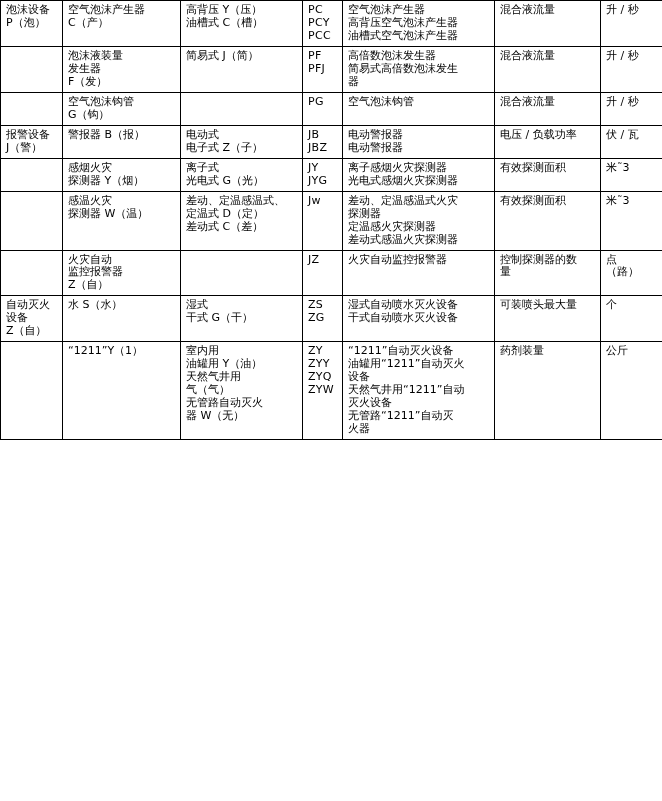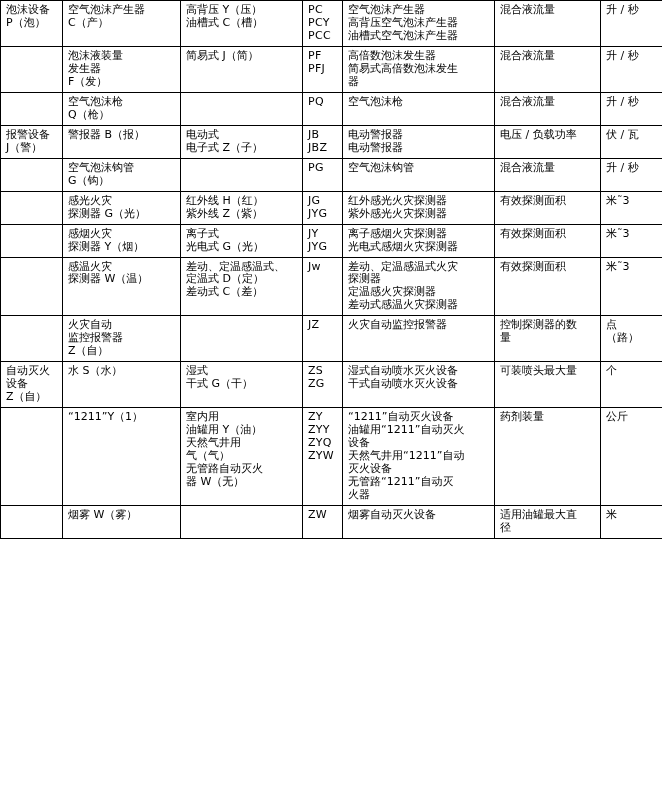--- a/index.html
+++ b/index.html
@@ -87,63 +87,40 @@
           <td class="code">PF
 PFJ</td>
           <td>高倍数泡沫发生器
 简易式高倍数泡沫发生
 器</td>
           <td>混合液流量</td>
           <td>升 / 秒</td>
         </tr>
         <tr>
           <td class="cat"></td>
-          <td>空气泡沫枪
-Q（枪）</td>
+          <td>空气泡沫钩管
+G（钩）</td>
           <td></td>
-          <td class="code">PQ</td>
-          <td>空气泡沫枪</td>
+          <td class="code">PG</td>
+          <td>空气泡沫钩管</td>
           <td>混合液流量</td>
           <td>升 / 秒</td>
         </tr>
         <tr>
           <td class="cat">报警设备
 J（警）</td>
           <td>警报器 B（报）</td>
           <td>电动式
 电子式 Z（子）</td>
           <td class="code">JB
 JBZ</td>
           <td>电动警报器
 电动警报器</td>
           <td>电压 / 负载功率</td>
           <td>伏 / 瓦</td>
-        </tr>
-        <tr>
-          <td class="cat"></td>
-          <td>空气泡沫钩管
-G（钩）</td>
-          <td></td>
-          <td class="code">PG</td>
-          <td>空气泡沫钩管</td>
-          <td>混合液流量</td>
-          <td>升 / 秒</td>
-        </tr>
-        <tr>
-          <td class="cat"></td>
-          <td>感光火灾
-探测器 G（光）</td>
-          <td>红外线 H（红）
-紫外线 Z（紫）</td>
-          <td class="code">JG
-JYG</td>
-          <td>红外感光火灾探测器
-紫外感光火灾探测器</td>
-          <td>有效探测面积</td>
-          <td>米˜3</td>
         </tr>
         <tr>
           <td class="cat"></td>
           <td>感烟火灾
 探测器 Y（烟）</td>
           <td>离子式
 光电式 G（光）</td>
           <td class="code">JY
 JYG</td>
           <td>离子感烟火灾探测器
@@ -209,25 +186,15 @@
           <td>“1211”自动灭火设备
 油罐用“1211”自动灭火
 设备
 天然气井用“1211”自动
 灭火设备
 无管路“1211”自动灭
 火器</td>
           <td>药剂装量</td>
           <td>公斤</td>
         </tr>
-        <tr>
-          <td class="cat"></td>
-          <td>烟雾 W（雾）</td>
-          <td></td>
-          <td class="code">ZW</td>
-          <td>烟雾自动灭火设备</td>
-          <td>适用油罐最大直
-径</td>
-          <td>米</td>
-        </tr>
       </tbody>
   </table>
 </div>
 
 </body></html>

